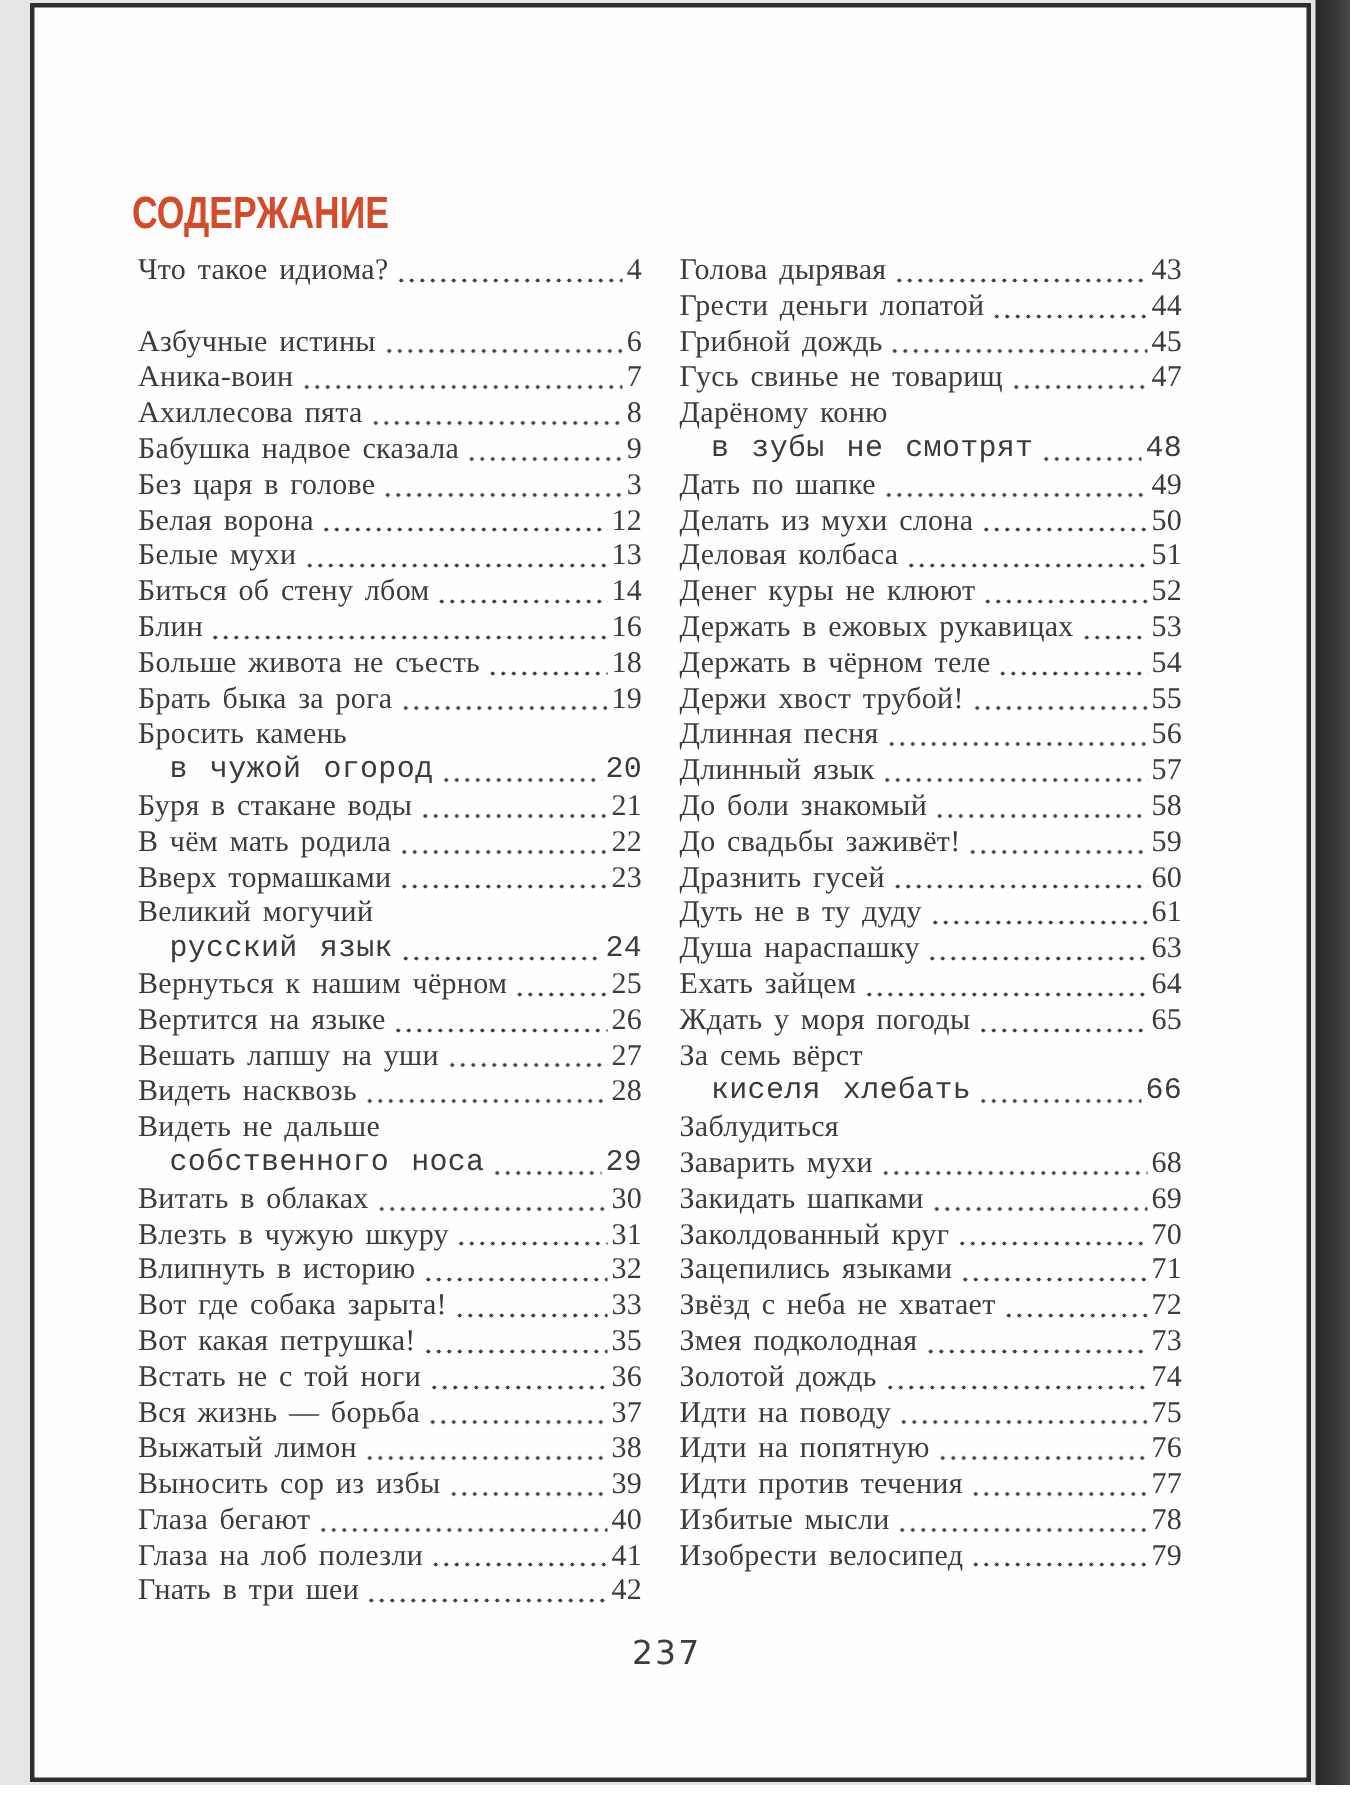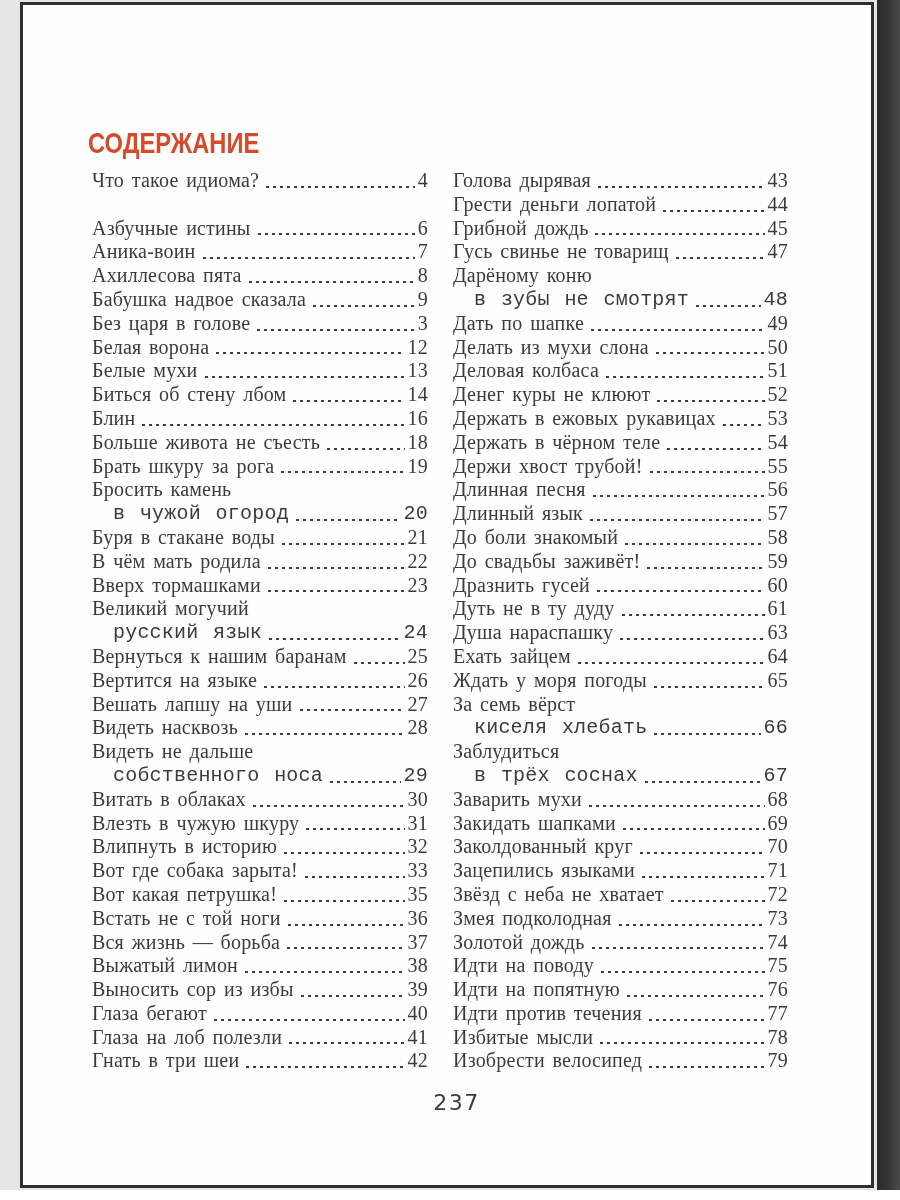--- a/index.html
+++ b/index.html
@@ -79,21 +79,21 @@
     height: 23.8px;
     margin: 0 3px 0 5px;
     background-image: radial-gradient(circle, #3e3e3e 1.2px, rgba(0,0,0,0) 1.45px);
     background-size: 7px 6px;
     background-repeat: repeat-x;
     background-position: left calc(100% - 3px);
   }
   .toc-page { flex: 0 0 auto; white-space: nowrap; }
   #folio {
     position: absolute;
-    left: 28px;
+    left: 16px;
     top: 1090px;
     width: 857px;
     text-align: center;
     font-family: "DejaVu Sans", "Liberation Sans", sans-serif;
     font-size: 22px;
     letter-spacing: 1.5px;
     color: #3d3d3d;
   }
 </style>
 </head>
@@ -157,21 +157,21 @@
         <span class="toc-text">Блин</span>
         <span class="leader"></span>
         <span class="toc-page">16</span>
       </div>
       <div class="toc-row">
         <span class="toc-text">Больше живота не съесть</span>
         <span class="leader"></span>
         <span class="toc-page">18</span>
       </div>
       <div class="toc-row">
-        <span class="toc-text">Брать шкуру за рога</span>
+        <span class="toc-text">Брать быка за рога</span>
         <span class="leader"></span>
         <span class="toc-page">19</span>
       </div>
       <div class="toc-row">
         <span class="toc-text">Бросить камень</span>
       </div>
       <div class="toc-row indent">
         <span class="toc-text">в чужой огород</span>
         <span class="leader"></span>
         <span class="toc-page">20</span>
@@ -193,21 +193,21 @@
       </div>
       <div class="toc-row">
         <span class="toc-text">Великий могучий</span>
       </div>
       <div class="toc-row indent">
         <span class="toc-text">русский язык</span>
         <span class="leader"></span>
         <span class="toc-page">24</span>
       </div>
       <div class="toc-row">
-        <span class="toc-text">Вернуться к нашим баранам</span>
+        <span class="toc-text">Вернуться к нашим чёрном</span>
         <span class="leader"></span>
         <span class="toc-page">25</span>
       </div>
       <div class="toc-row">
         <span class="toc-text">Вертится на языке</span>
         <span class="leader"></span>
         <span class="toc-page">26</span>
       </div>
       <div class="toc-row">
         <span class="toc-text">Вешать лапшу на уши</span>
@@ -400,25 +400,20 @@
       <div class="toc-row">
         <span class="toc-text">За семь вёрст</span>
       </div>
       <div class="toc-row indent">
         <span class="toc-text">киселя хлебать</span>
         <span class="leader"></span>
         <span class="toc-page">66</span>
       </div>
       <div class="toc-row">
         <span class="toc-text">Заблудиться</span>
-      </div>
-      <div class="toc-row indent">
-        <span class="toc-text">в трёх соснах</span>
-        <span class="leader"></span>
-        <span class="toc-page">67</span>
       </div>
       <div class="toc-row">
         <span class="toc-text">Заварить мухи</span>
         <span class="leader"></span>
         <span class="toc-page">68</span>
       </div>
       <div class="toc-row">
         <span class="toc-text">Закидать шапками</span>
         <span class="leader"></span>
         <span class="toc-page">69</span>

